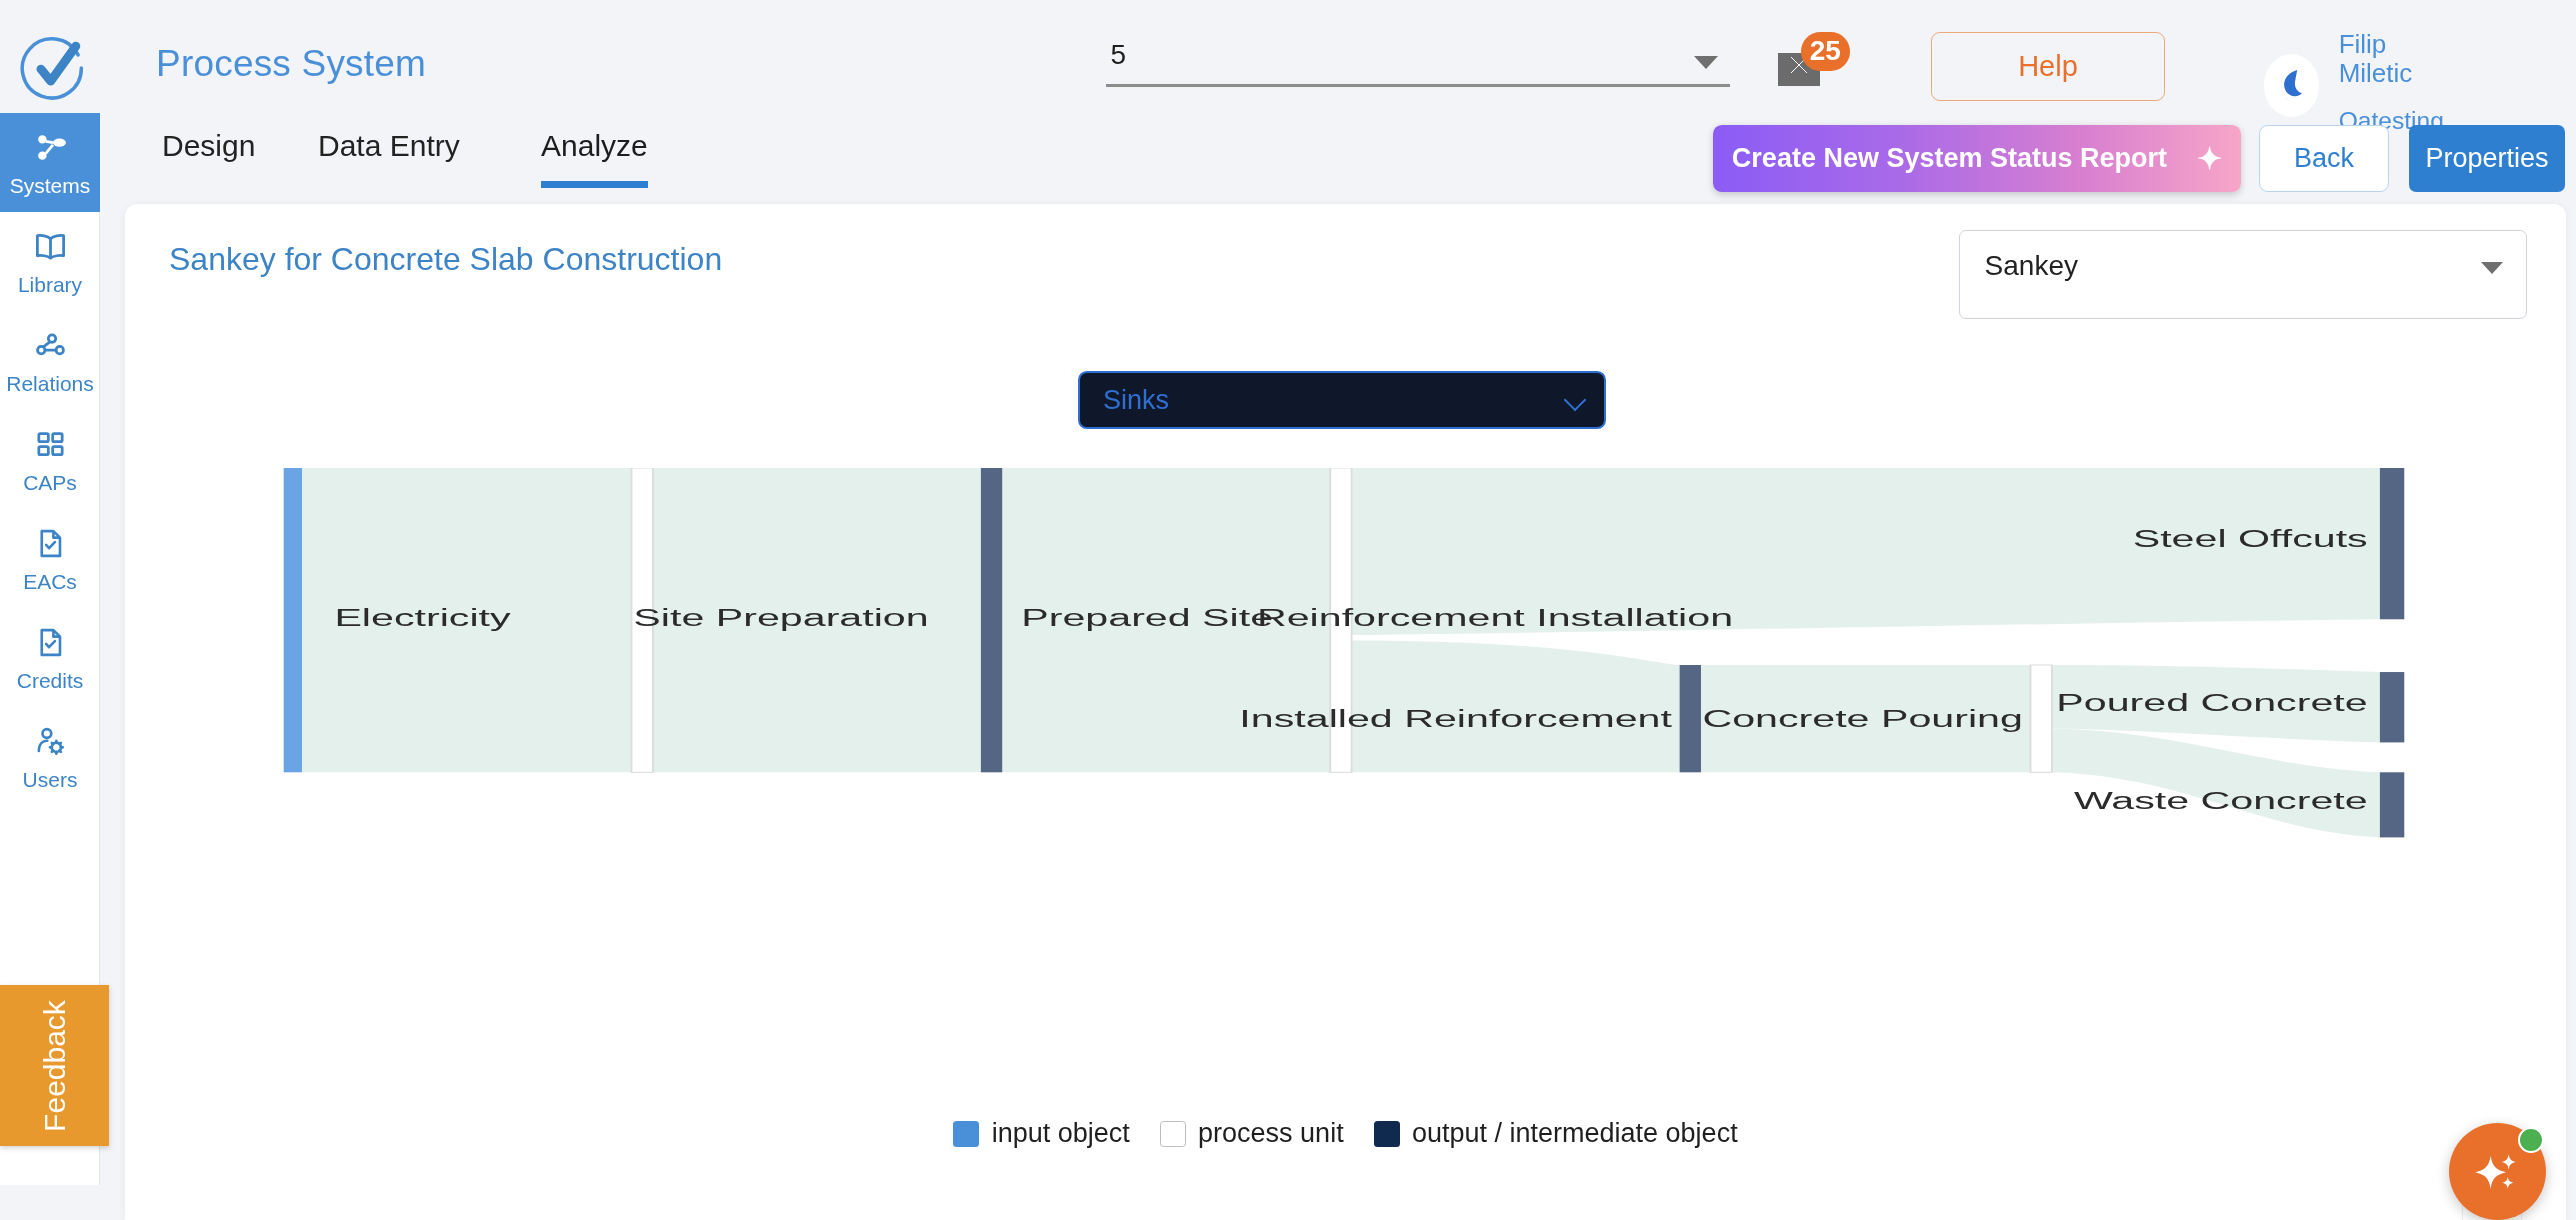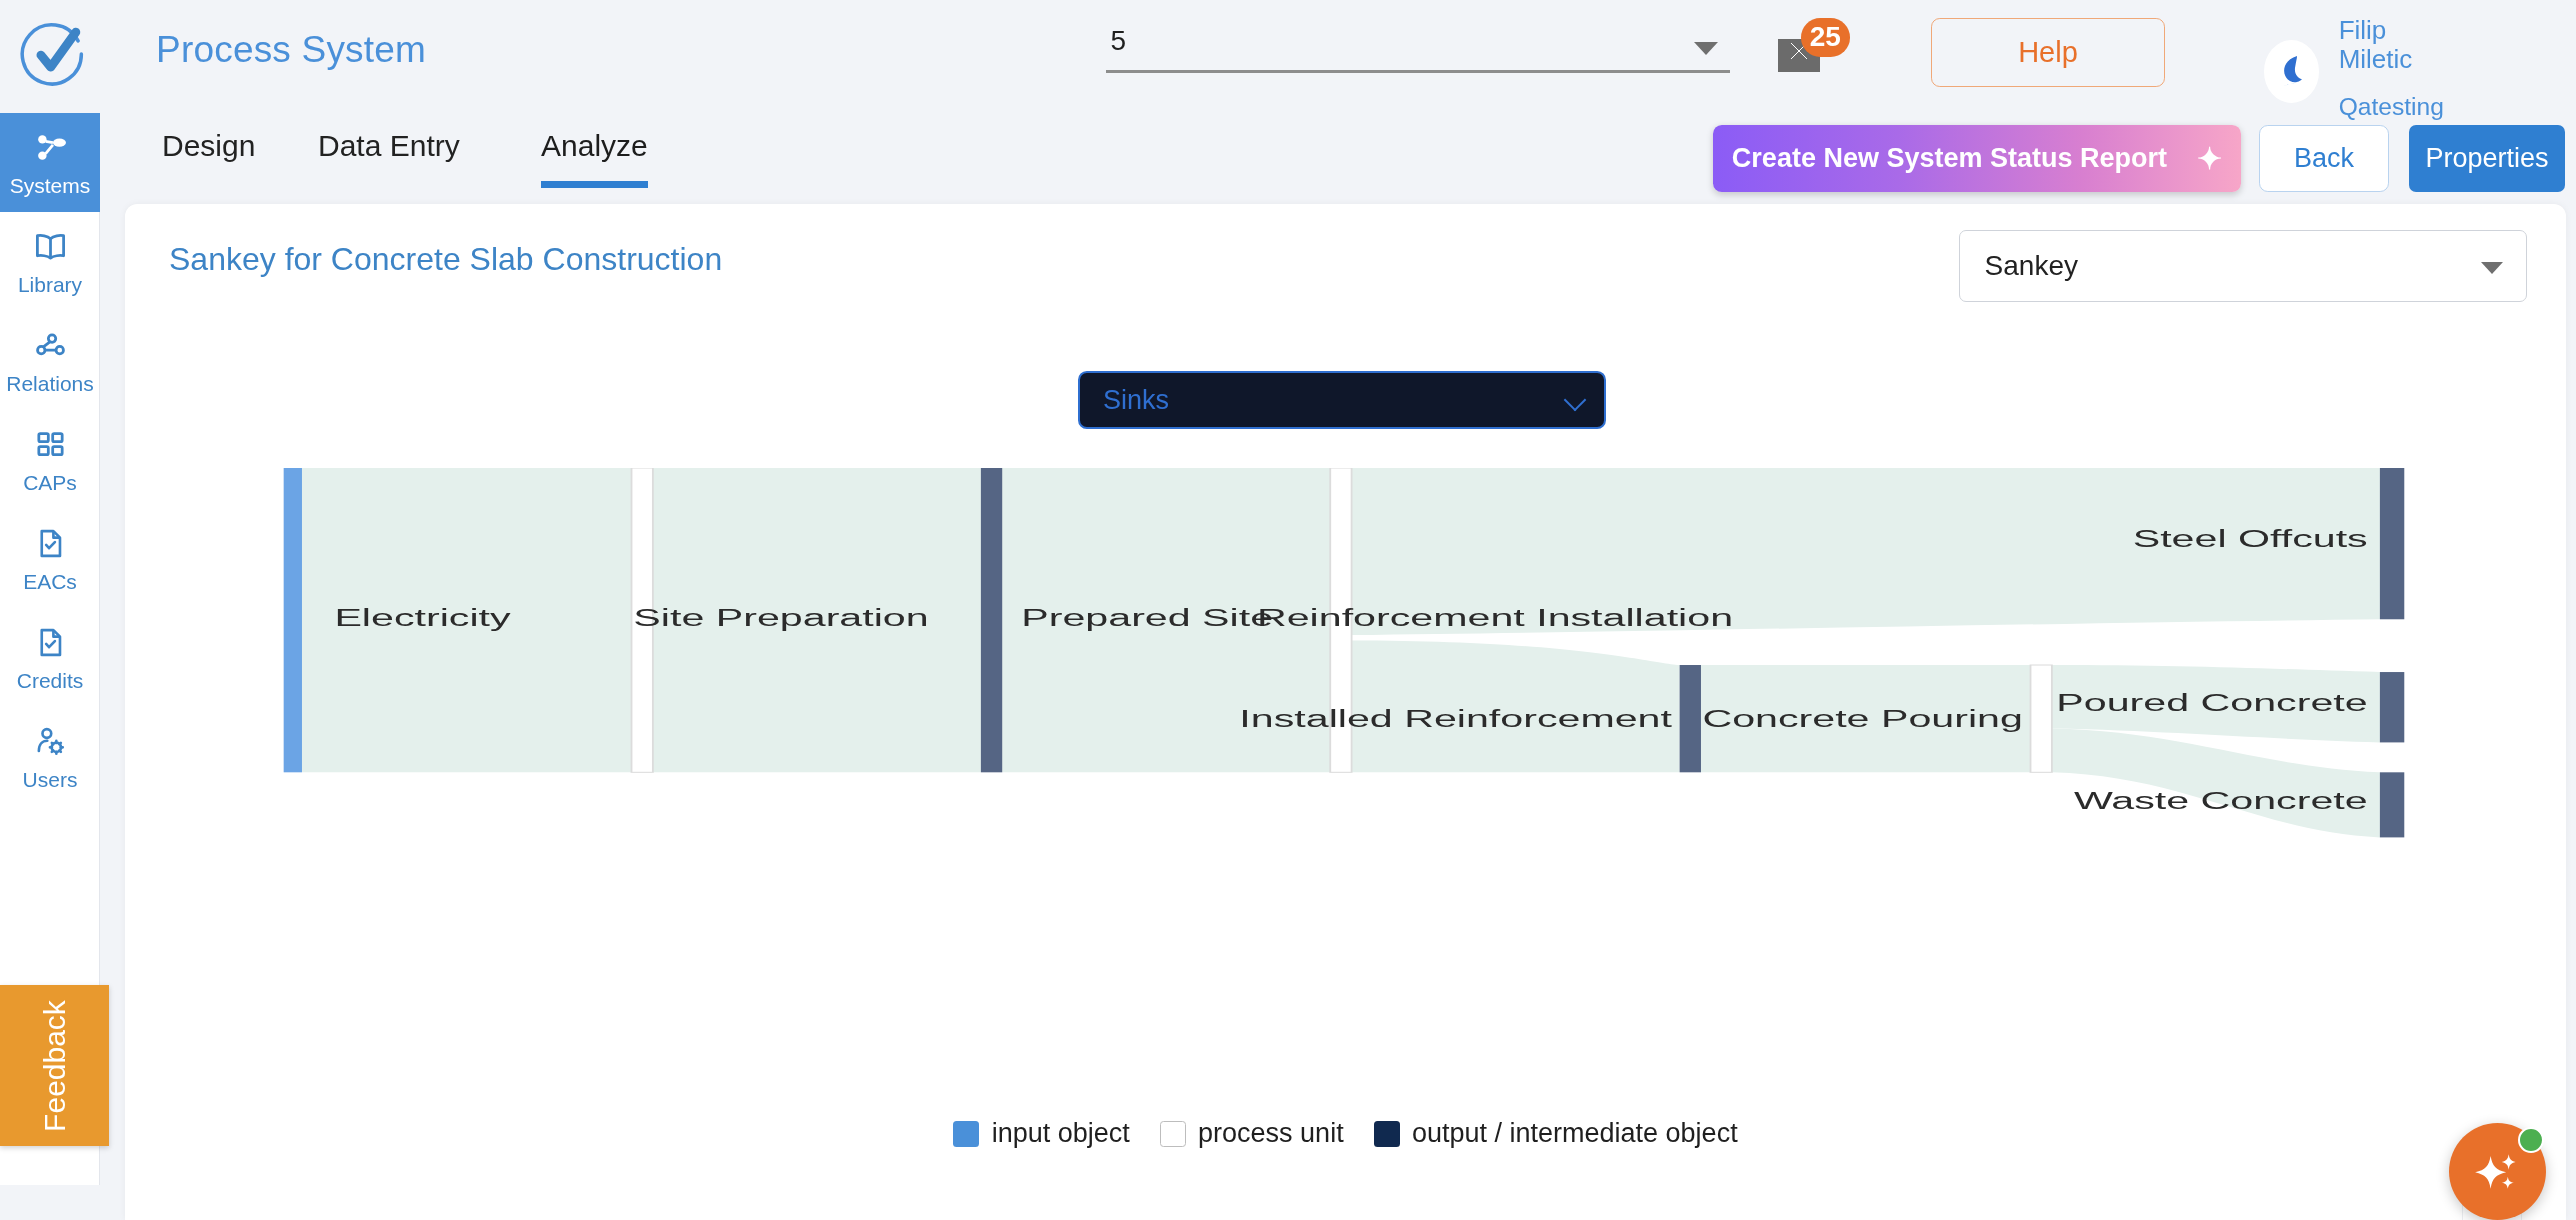--- a/index.html
+++ b/index.html
@@ -7,21 +7,21 @@
   body {
     font-family: "Liberation Sans", sans-serif;
     background: #f2f4f8;
     color: #333;
     -webkit-font-smoothing: antialiased;
   }
   .app { position: relative; width: 2576px; height: 1220px; background: #f2f4f8; }
 
   
   .topbar {
-    position: absolute; left: 0; top: 0; width: 2248px; height: 113px;
+    position: absolute; left: 0; top: 14px; width: 2248px; height: 113px;
     background: #f2f4f8; display: flex; align-items: center;
   }
   .logo-wrap { position: absolute; left: 19.3px; top: 19.3px; width: 70px; height: 70px; }
   .logo-wrap svg { width: 70px; height: 70px; display: block; }
   .app-title {
     position: absolute; left: 156px; top: 29px;
     font-size: 37px; color: #4a90d9; font-weight: 400; letter-spacing: 0.2px;
   }
   .sys-select {
     position: absolute; left: 1106px; top: 23px; width: 624px; height: 56px;
@@ -126,21 +126,21 @@
   .card {
     position: absolute; left: 125px; top: 204px; width: 2441px; height: 1016px;
     background: #fff; border-radius: 12.3px 12.3px 0 0;
     box-shadow: 0 0 7px rgba(0,0,0,.05);
     overflow: hidden;
   }
   .card-title {
     position: absolute; left: 44px; top: 37px; font-size: 32px; color: #3d84c6;
   }
   .view-select {
-    position: absolute; right: 39px; top: 26px; width: 568px; height: 72px;
+    position: absolute; right: 39px; top: 26px; width: 568px; height: 89px;
     border: 0.9px solid #cfd3da; border-radius: 7px; background: #fff; cursor: pointer;
   }
   .view-select .val { position: absolute; left: 24.6px; top: 19.3px; font-size: 28px; color: #222; }
   .view-select .caret {
     position: absolute; right: 23px; top: 31px; width: 0; height: 0;
     border-left: 11.4px solid transparent; border-right: 11.4px solid transparent;
     border-top: 12.3px solid #6f6f6f;
   }
   .sinks-select {
     position: absolute; left: 953px; top: 167px; width: 528px; height: 58px;

